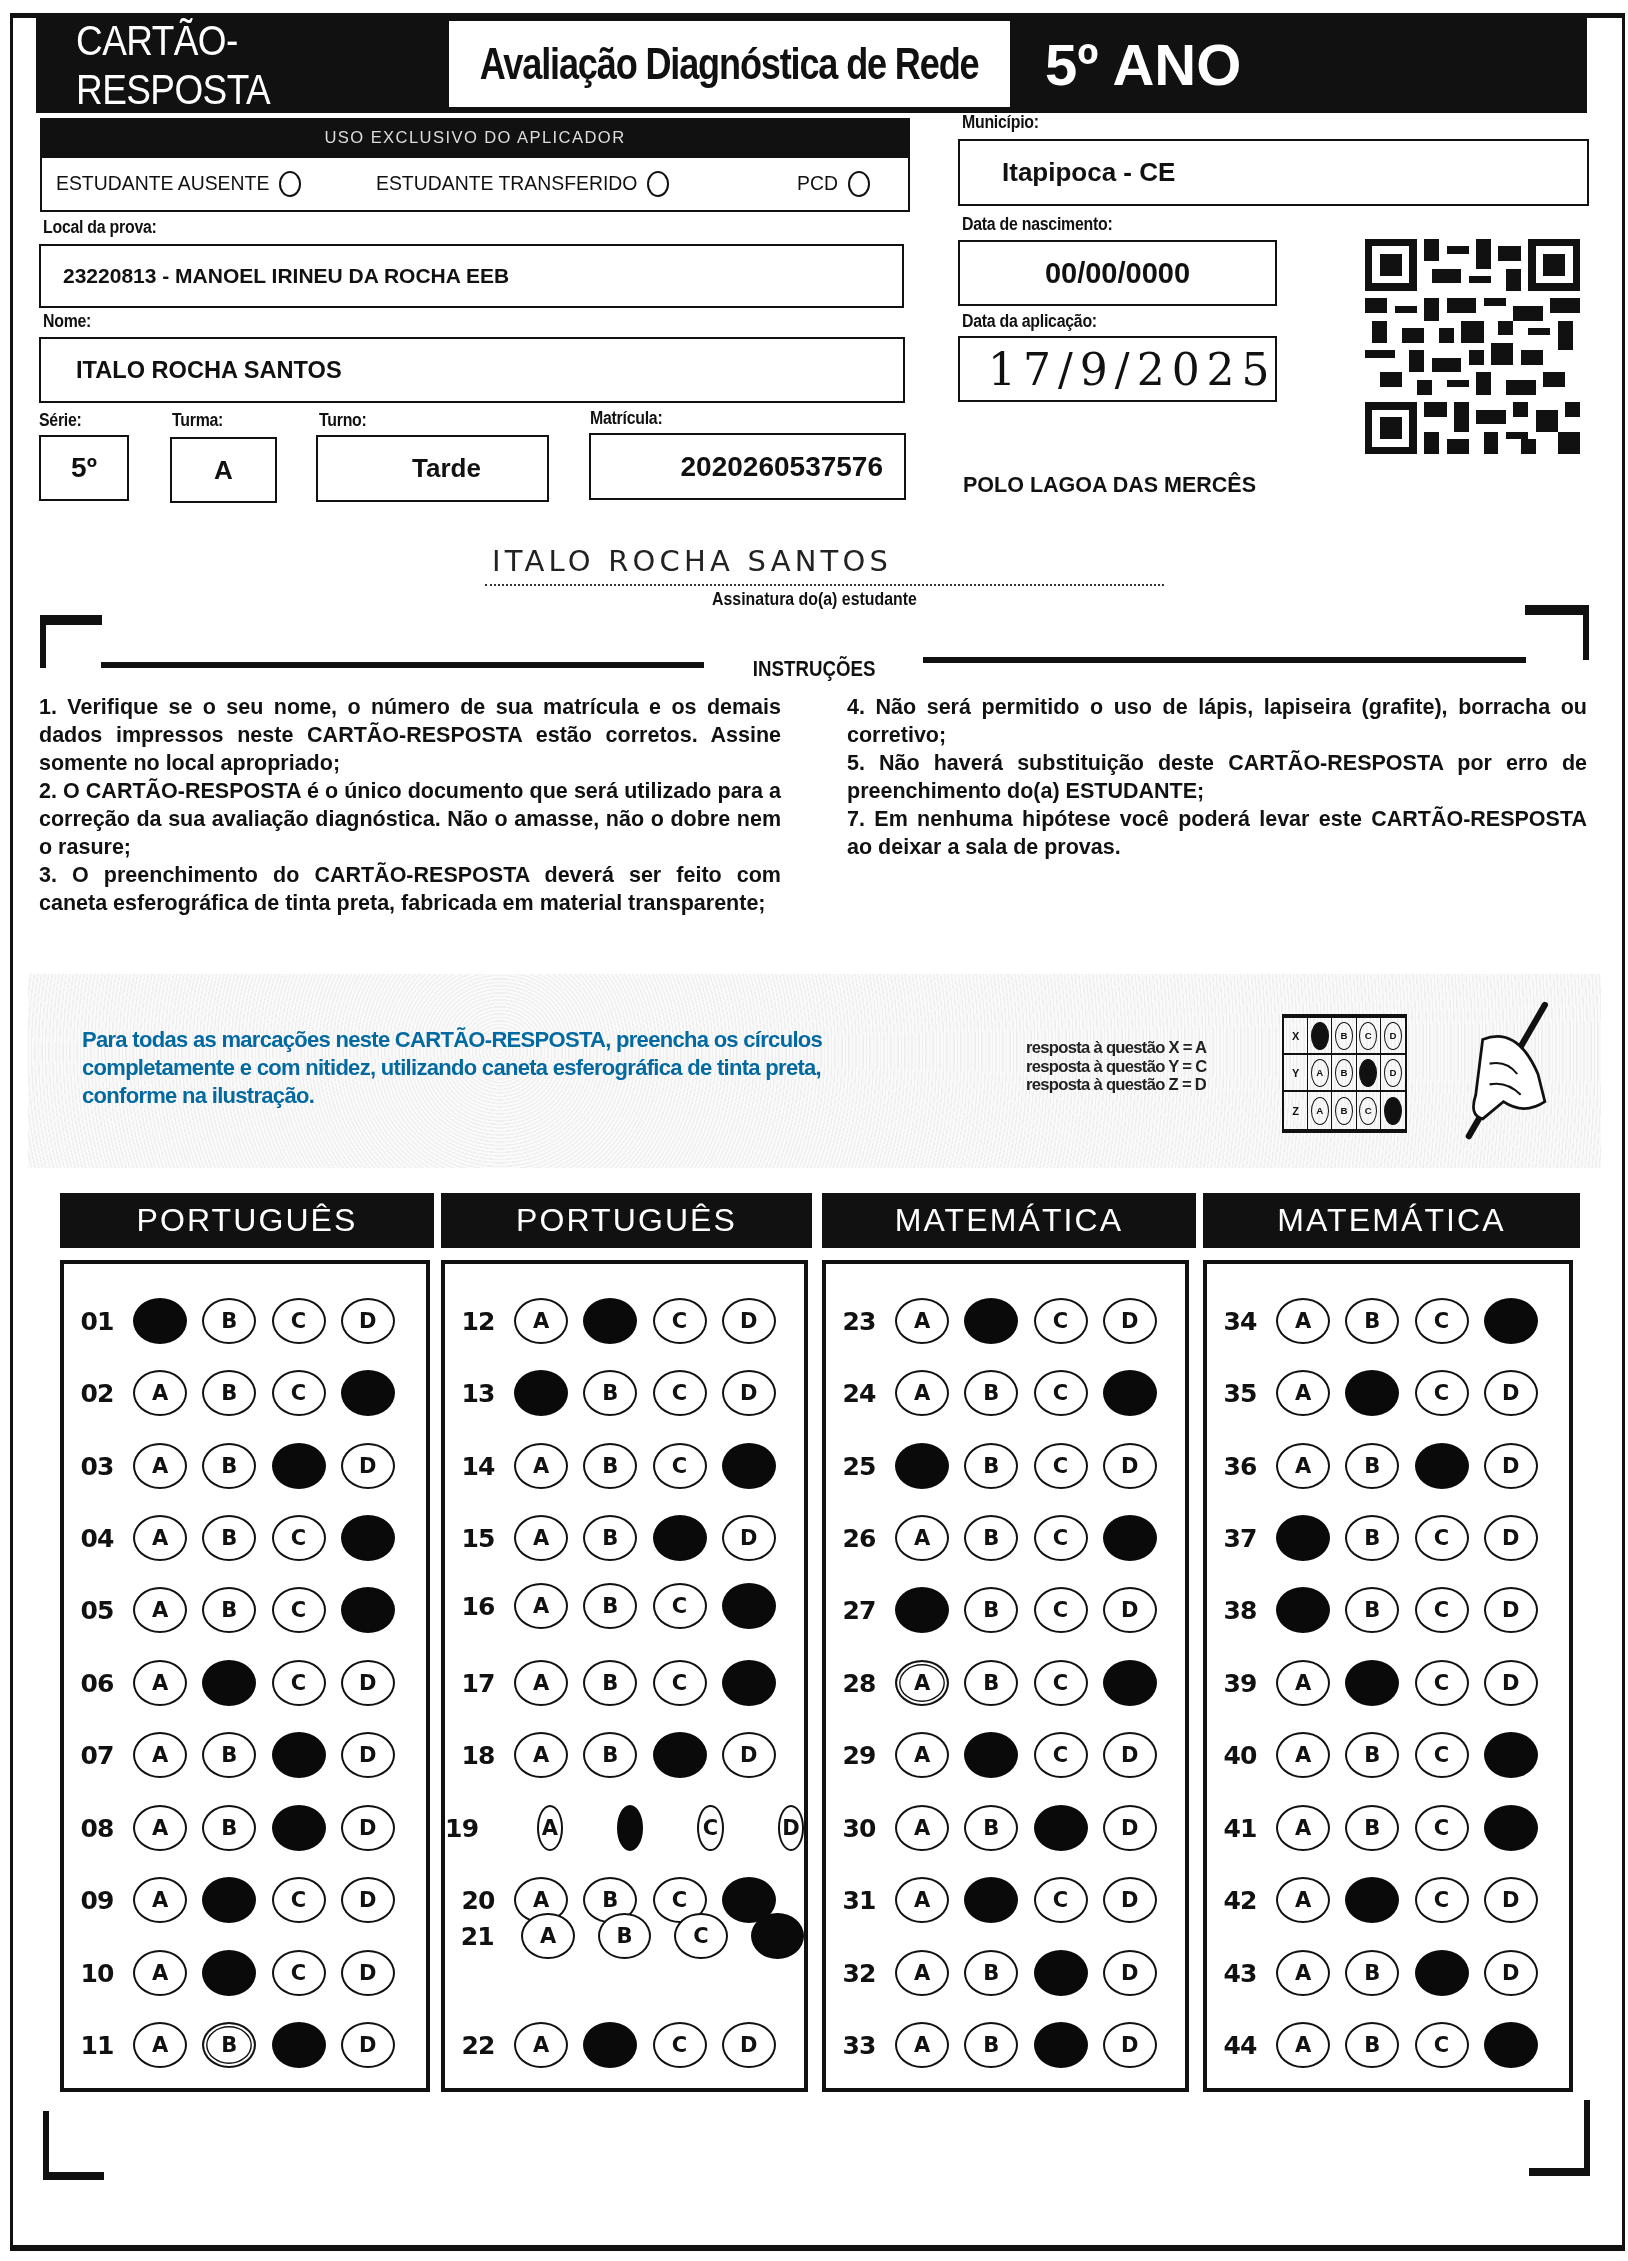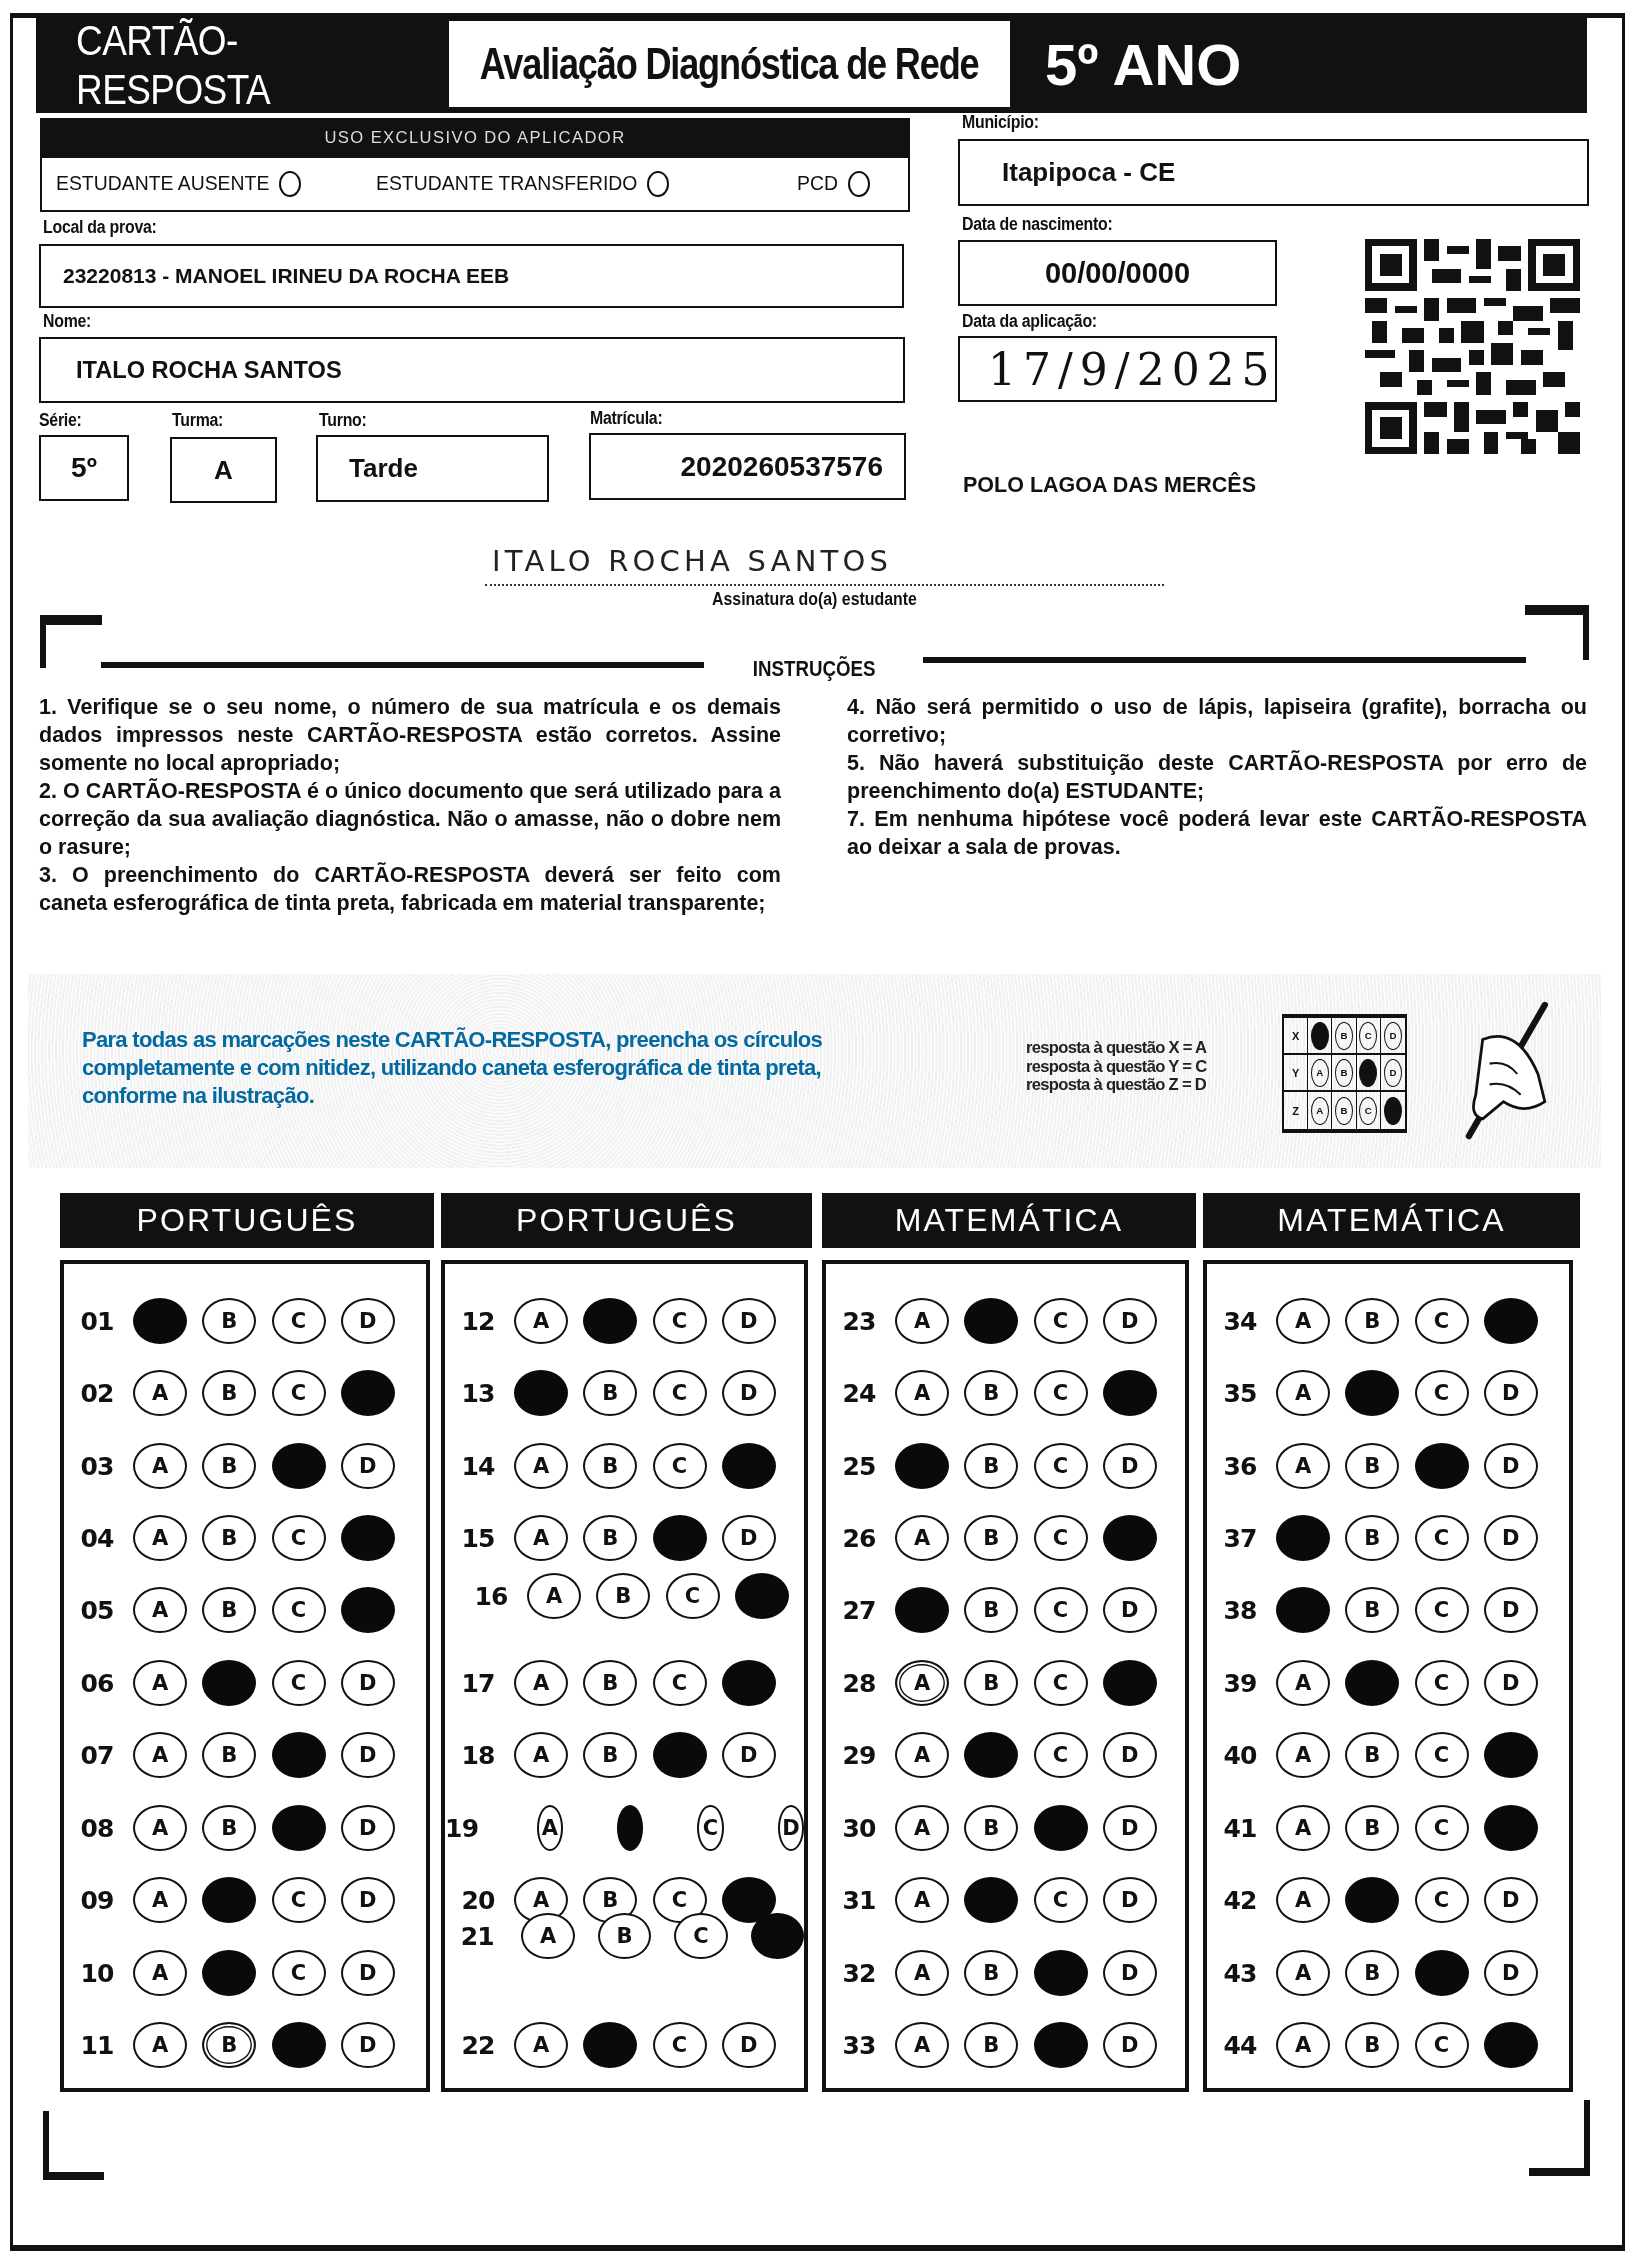--- a/index.html
+++ b/index.html
@@ -105,21 +105,21 @@
 <div class="fbox" style="left:39px; top:435px; width:90px; height:66px; justify-content:center; font-size:28px;">
     <span>5º</span>
   </div>
 
 <div class="lbl" style="left:172px; top:409px;"><span>Turma:</span></div>
 <div class="fbox" style="left:170px; top:437px; width:107px; height:66px; justify-content:center; font-size:26px;">
     <span>A</span>
   </div>
 
 <div class="lbl" style="left:319px; top:409px;"><span>Turno:</span></div>
-<div class="fbox" style="left:316px; top:435px; width:233px; height:67px; padding-left:31px; font-size:26px;">
+<div class="fbox" style="left:316px; top:435px; width:233px; height:67px; padding-left:94px; font-size:26px;">
     <span>Tarde</span>
   </div>
 
 <div class="lbl" style="left:590px; top:407px;"><span>Matrícula:</span></div>
 <div class="fbox" style="left:589px; top:433px; width:317px; height:67px; justify-content:flex-end; padding-right:21px; font-size:28px;">
     <span>2020260537576</span>
   </div>
 
 <div class="lbl" style="left:962px; top:111px;"><span>Município:</span></div>
 <div class="fbox" style="left:958px; top:139px; width:631px; height:67px; padding-left:42px; font-size:26px;">
@@ -388,21 +388,21 @@
       <span class="bubble">C</span>
       <span class="bubble filled">D</span>
     </div>
     <div class="q-row" style="top: 238px;">
       <span class="q-num">15</span>
       <span class="bubble">A</span>
       <span class="bubble">B</span>
       <span class="bubble filled">C</span>
       <span class="bubble">D</span>
     </div>
-    <div class="q-row" style="top: 296px; margin-left: 13px;">
+    <div class="q-row" style="top: 306px;">
       <span class="q-num">16</span>
       <span class="bubble">A</span>
       <span class="bubble">B</span>
       <span class="bubble">C</span>
       <span class="bubble filled">D</span>
     </div>
     <div class="q-row" style="top: 383px;">
       <span class="q-num">17</span>
       <span class="bubble">A</span>
       <span class="bubble">B</span>

